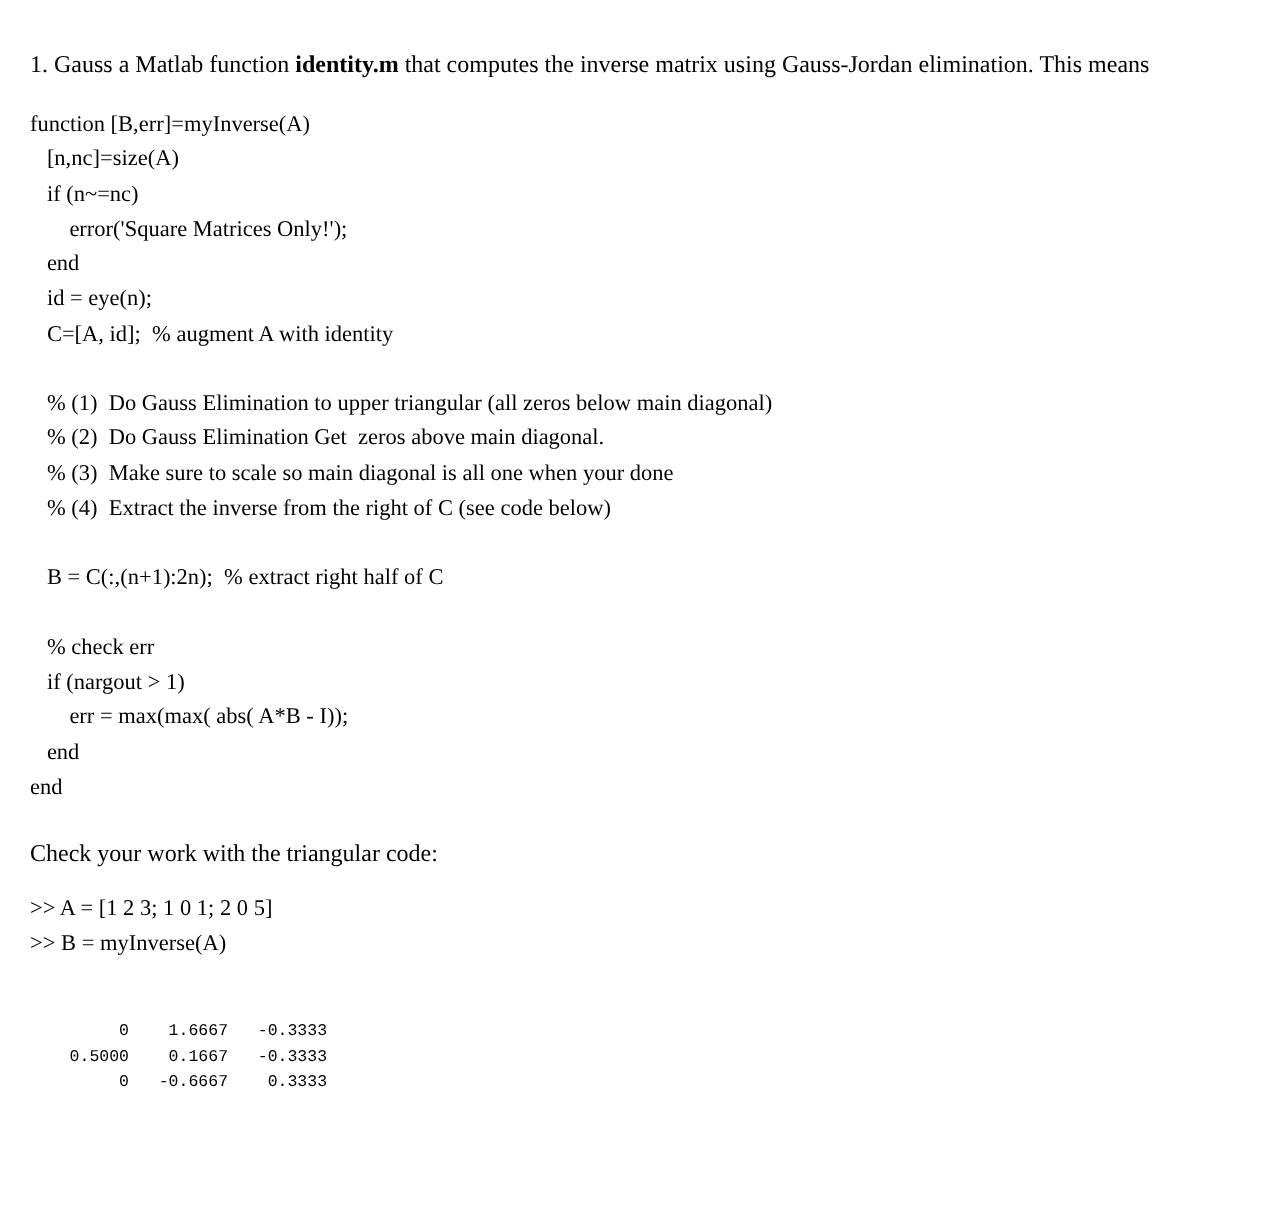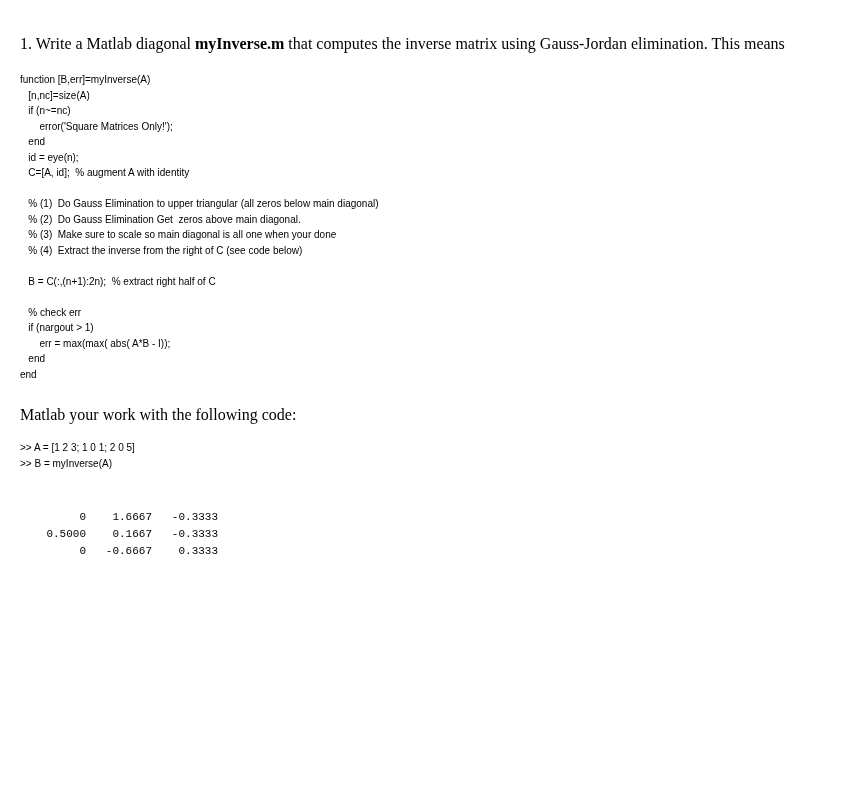--- a/index.html
+++ b/index.html
@@ -14,43 +14,43 @@
     }
     .prose {
       font-family: Georgia, 'Times New Roman', serif;
       line-height: 1.5;
       margin-bottom: 16px;
     }
     .prose .bold {
       font-weight: bold;
     }
     pre {
-      font-family: Liberation Sans, sans-serif;
-      font-size: 10px;
+      font-family: Liberation Serif, serif;
+      font-size: 15px;
       line-height: 1.55;
       white-space: pre;
       margin: 0 0 20px 0;
     }
     .check-text {
       font-family: Georgia, 'Times New Roman', serif;
       margin: 24px 0 16px 0;
     }
     .output-block {
       font-family: 'Courier New', Courier, monospace;
       font-size: 11px;
       white-space: pre;
     }
   </style>
 </head>
 <body>
 
 
 
 <p class="prose">
-  <span>1.</span><span> Write a Matlab diagonal </span><span class="bold">myInverse.m</span><span> that computes the inverse matrix using Gauss-Jordan elimination. This means</span>
+  <span>1.</span><span> Gauss a Matlab function </span><span class="bold">identity.m</span><span> that computes the inverse matrix using Gauss-Jordan elimination. This means</span>
 </p>
 
 <pre>function [B,err]=myInverse(A)
    [n,nc]=size(A)
    if (n~=nc)
        error('Square Matrices Only!');
    end
    id = eye(n);
    C=[A, id];  % augment A with identity
 
@@ -60,21 +60,21 @@
    % (4)  Extract the inverse from the right of C (see code below)
 
    B = C(:,(n+1):2n);  % extract right half of C
 
    % check err
    if (nargout &gt; 1)
        err = max(max( abs( A*B - I));
    end
 end</pre>
 
-<p class="check-text">Matlab your work with the following code:</p>
+<p class="check-text">Check your work with the triangular code:</p>
 
 <pre>&gt;&gt; A = [1 2 3; 1 0 1; 2 0 5]
 &gt;&gt; B = myInverse(A)</pre>
 
 <br>
 
 <pre class="output-block">         0    1.6667   -0.3333
     0.5000    0.1667   -0.3333
          0   -0.6667    0.3333</pre>
 

